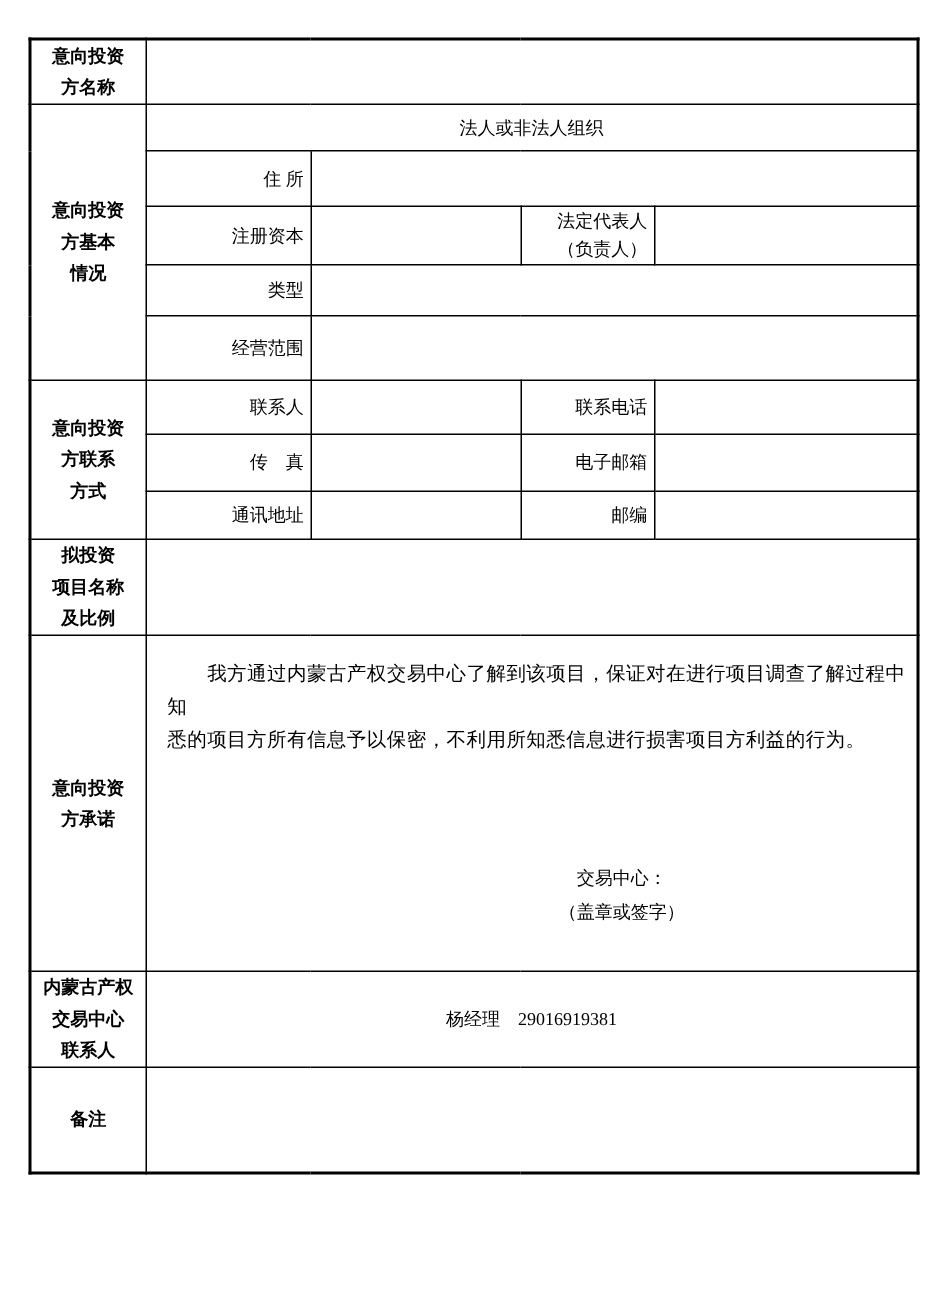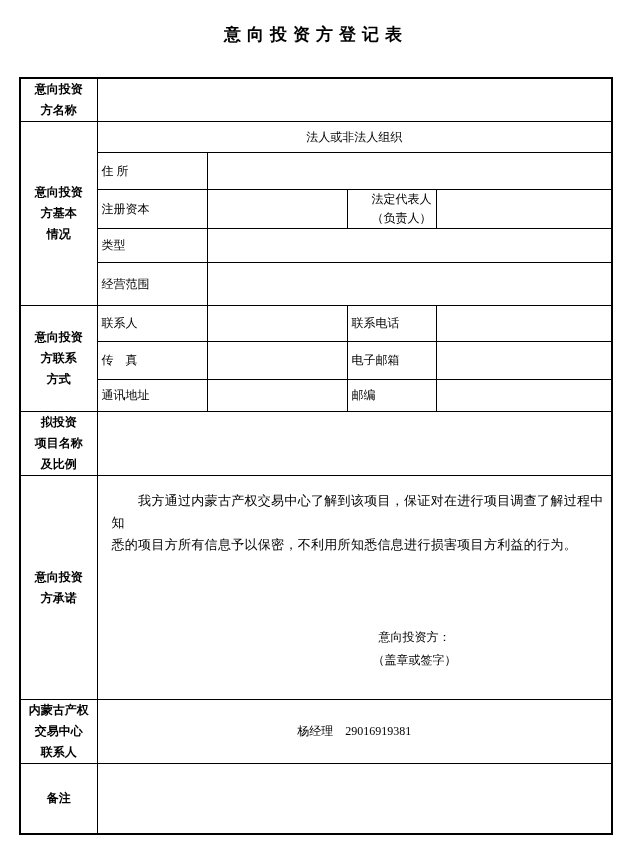--- a/index.html
+++ b/index.html
@@ -36,21 +36,21 @@
     overflow:hidden;
   }
   th.sec {
     font-weight:bold;
     font-size:13px;
     white-space:pre-line;
     line-height:21px;
     margin-left:39px;
   }
   td.lbl {
-    text-align:left;
+    text-align:right;
     white-space:pre-line;
     line-height:19px;
     font-family:Liberation Serif, serif;
   }
   td.lbl-left {
     text-align:right;
     white-space:pre-line;
     line-height:19px;
   }
   td.center-txt { text-align:center; font-size:13px; }
@@ -82,21 +82,20 @@
     font-size:13px;
     letter-spacing:3px;
     margin-top:28px;
   }
 </style>
 </head>
 <body>
 
 <div class="page">
 
-  <h1 class="doc-title">意向投资方登记表</h1>
 
   <table class="reg">
     <colgroup>
       <col style="width:77px">
       <col style="width:110px">
       <col style="width:140px">
       <col style="width:89px">
       <col style="width:176px">
     </colgroup>
 
@@ -161,21 +160,21 @@
 及比例</th>
       <td colspan="4"></td>
     </tr>
 
     <tr style="height:224px">
       <th class="sec">意向投资
 方承诺</th>
       <td colspan="4" class="commit-cell">
         <div class="commit-para">　　我方通过内蒙古产权交易中心了解到该项目，保证对在进行项目调查了解过程中知
 悉的项目方所有信息予以保密，不利用所知悉信息进行损害项目方利益的行为。</div>
-        <div class="commit-sig">意向投资方：
+        <div class="commit-sig">交易中心：
 （盖章或签字）</div>
         <div class="commit-date">年　　月　　日</div>
       </td>
     </tr>
 
     <tr style="height:58px">
       <th class="sec">内蒙古产权
 交易中心
 联系人</th>
       <td colspan="4" class="center-txt">杨经理　29016919381</td>

